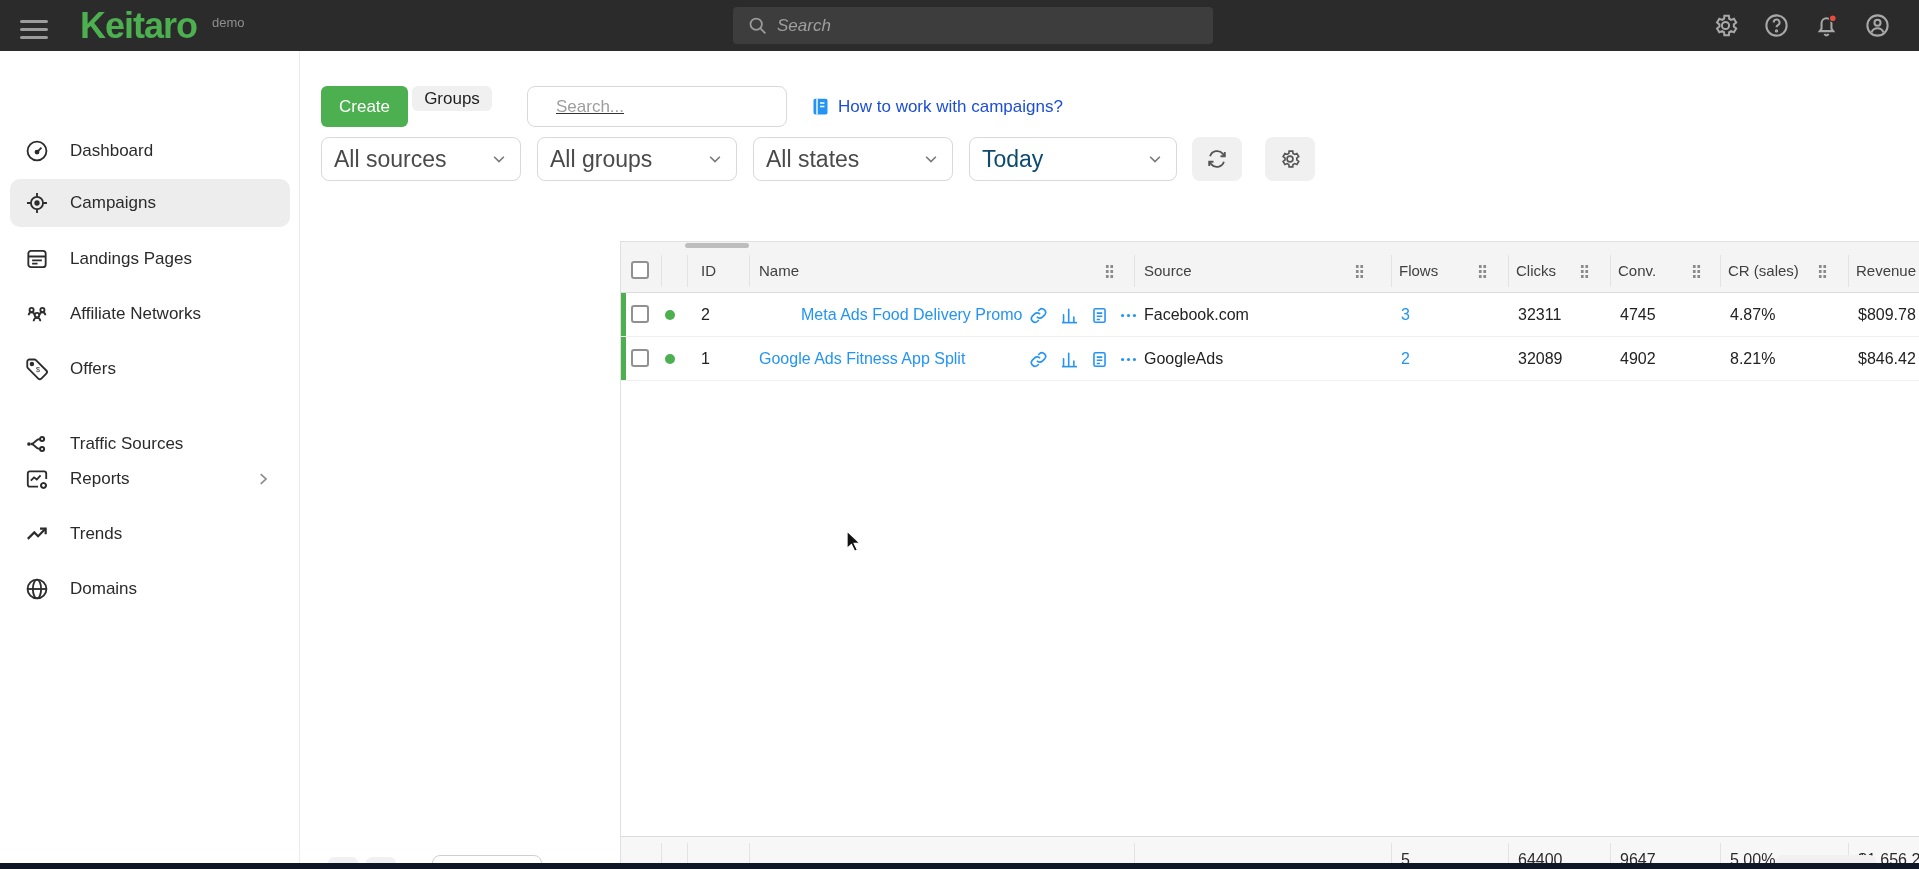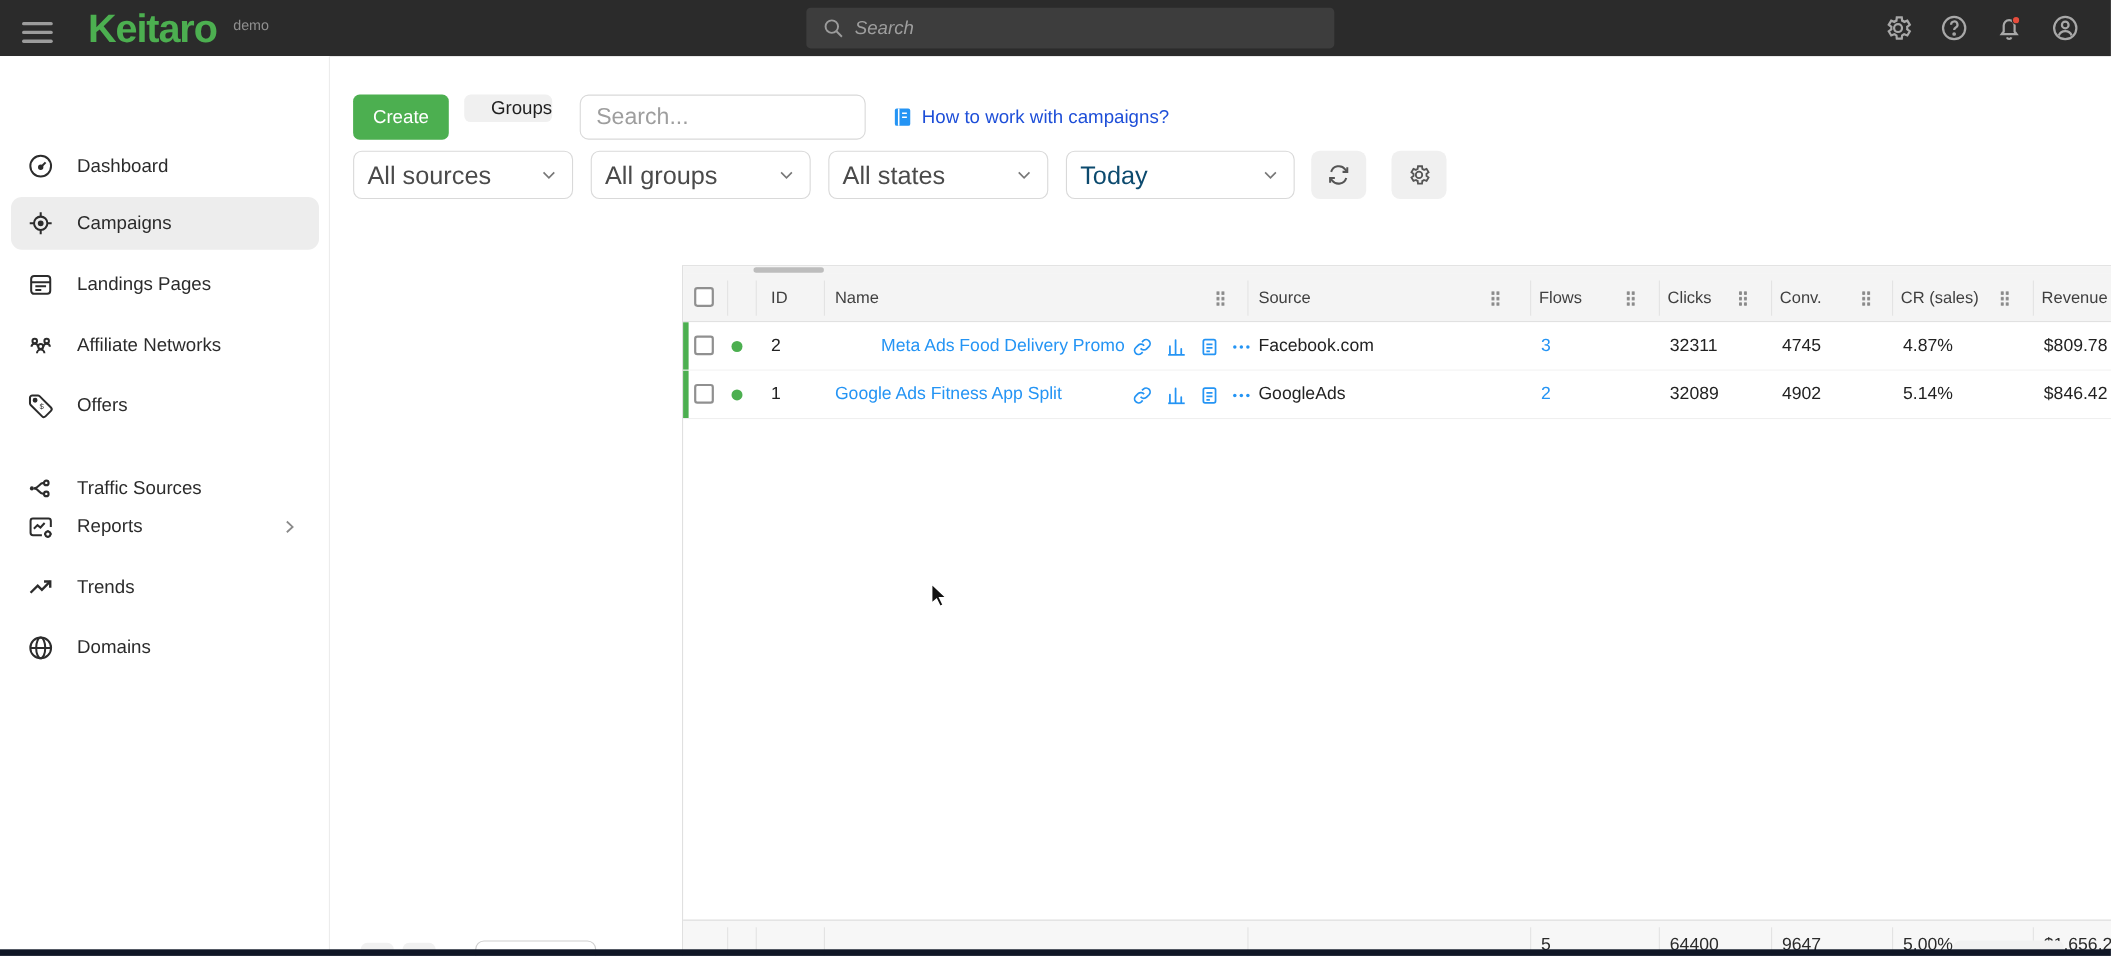--- a/index.html
+++ b/index.html
@@ -24,22 +24,22 @@
   .side-item { position:absolute; left:10px; width:280px; height:48px; border-radius:10px;
                display:flex; align-items:center; cursor:pointer; }
   .side-item.active { background:#ededed; }
   .side-item .s-icon { margin-left:14px; width:26px; height:26px; color:#2c2c2c; }
   .side-item .s-label { margin-left:20px; font-size:17px; color:#2b2b2b; }
   .side-chevron { position:absolute; right:18px; color:#8a8a8a; }
 
   
   .btn-create { background:#4caf50; color:#fff; font-size:17px; border:none; border-radius:6px; cursor:pointer; }
   .btn-groups { background:#f0f0f0; color:#1f1f1f; font-size:17px; border:none; border-radius:6px; cursor:pointer; }
-  .inp-search { border:1px solid #d9d9d9; border-radius:8px; font-size:21px; color:#333; padding:0 14px;
-                font-family:"Liberation Sans", sans-serif; outline:none; }
+  .inp-search { border:1px solid #d9d9d9; border-radius:8px; font-size:17px; color:#333; padding:0 28px;
+                font-family:"Liberation Sans", sans-serif; outline:none;text-decoration:underline; }
   .inp-search::placeholder { color:#9e9e9e; }
   .help-link { color:#1d4ed8; font-size:17px; text-decoration:none;text-align:center; }
 
   .filter-box { border:1px solid #d9d9d9; border-radius:8px; background:#fff; color:#4a4a4a; font-size:23px;
                 display:flex; align-items:center; justify-content:space-between; padding:0 12px; cursor:pointer; }
   .filter-box.dark { color:#0c4a6e; }
   .icon-btn { background:#f0f0f0; border:none; border-radius:8px; cursor:pointer;
               display:flex; align-items:center; justify-content:center; color:#555; }
 
   
@@ -229,21 +229,21 @@
             <path d="M3.3 12h17.4"></path>
         </svg>
       </span>
       <span class="s-label">Domains</span>
     </div>
   </div>
 
   <div id="main" class="abs" style="left:300px; top:51px; width:1619px; height:818px;">
 
     <button class="abs btn-create" style="left:21px; top:35px; width:87px; height:41px;">Create</button>
-    <button class="abs btn-groups" style="left:122px; top:35px; width:80px; height:25px;text-align:right;">Groups</button>
+    <button class="abs btn-groups" style="left:112px; top:35px; width:80px; height:25px;">Groups</button>
     <input class="abs inp-search" style="left: 227px; top: 35px; width: 260px; height: 41px;" placeholder="Search...">
 
     <span class="abs" style="left:510px; top:45px;">
       <svg width="21" height="21" viewBox="0 0 24 24">
         <rect x="4" y="3" width="16" height="18" rx="2" fill="#2494f4"></rect>
         <path d="M8 3v18" stroke="#fff" stroke-width="1.6"></path>
         <path d="M11.5 8h5M11.5 12h5" stroke="#fff" stroke-width="1.6"></path>
       </svg>
     </span>
     <a class="abs help-link" style="left:538px; top:35px; line-height:41px;" href="#">How to work with campaigns?</a>
@@ -403,21 +403,21 @@
           <svg width="19" height="19" viewBox="0 0 24 24" fill="currentColor">
             <circle cx="4.5" cy="12" r="2"></circle>
               <circle cx="12" cy="12" r="2"></circle>
               <circle cx="19.5" cy="12" r="2"></circle>
           </svg>
         </span>
         <div class="cell" style="left:523px;">GoogleAds</div>
         <a class="cell link" style="left:780px;" href="#">2</a>
         <div class="cell" style="left:897px;">32089</div>
         <div class="cell" style="left:999px;">4902</div>
-        <div class="cell" style="left:1109px;">5.14%</div>
+        <div class="cell" style="left:1109px;">8.21%</div>
         <div class="cell" style="left:1237px;">$846.42</div>
 
       </div>
 
       <div class="abs t-totals">
         <div class="cell" style="left:780px;">5</div>
         <div class="cell" style="left:897px;">64400</div>
         <div class="cell" style="left:999px;">9647</div>
         <div class="cell" style="left:1109px;">5.00%</div>
         <div class="cell" style="left:1237px;">$1,656.20</div>

